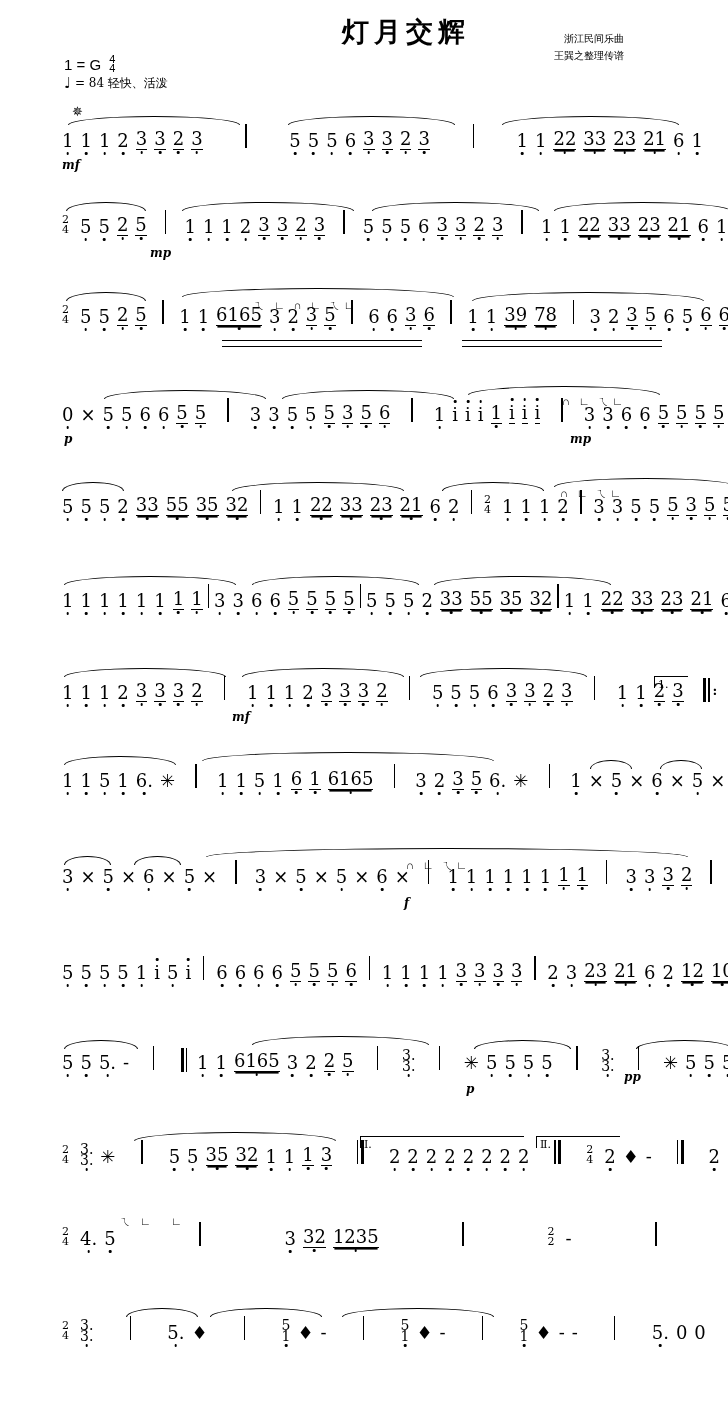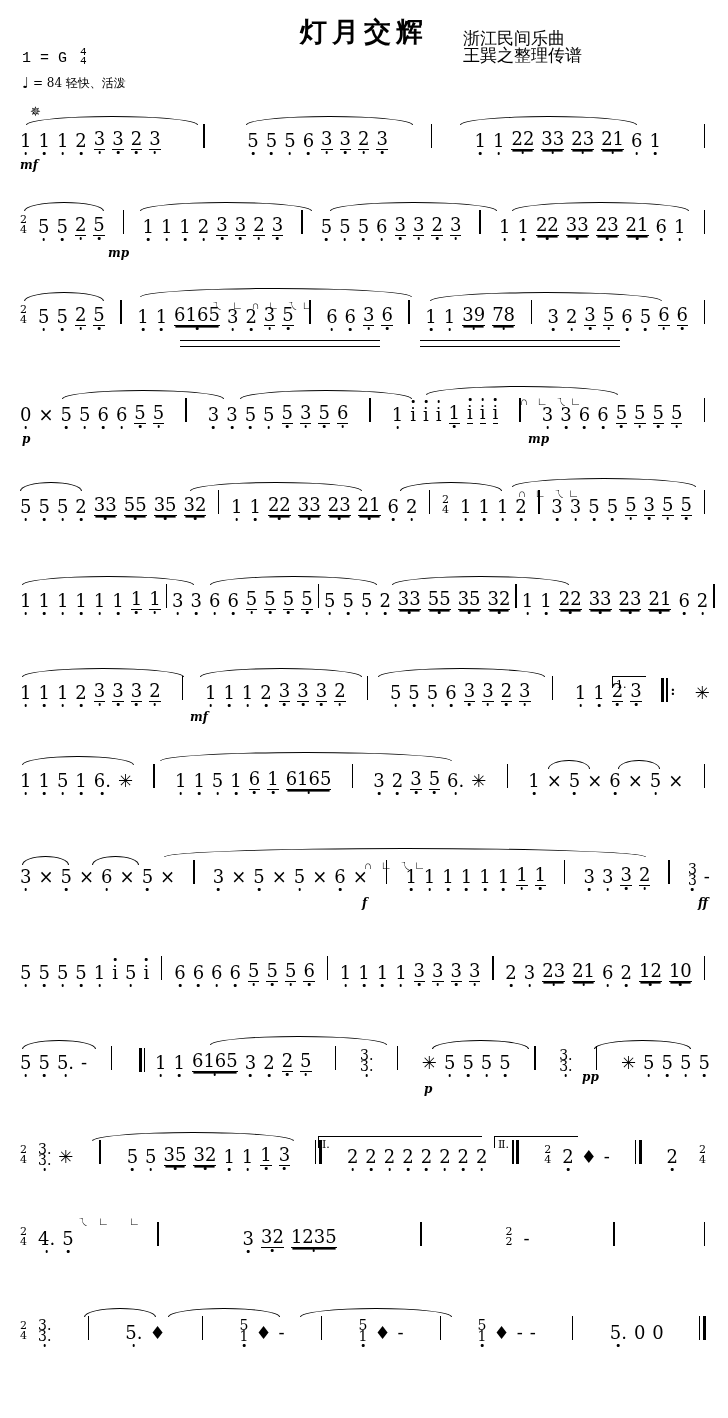--- a/index.html
+++ b/index.html
@@ -12,47 +12,49 @@
     height: 1418px;
     position: relative;
     font-family: "Liberation Serif", serif;
     color: #000000;
     overflow: hidden;
   }
   .page {
     position: relative;
     width: 604px;
     height: 1418px;
+    margin-left: 42px;
   }
   
   .title {
     position: absolute;
     top: 14px;
     left: 0;
     width: 728px;
     text-align: center;
     font-family: "DejaVu Serif", serif;
     font-size: 27px;
     font-weight: bold;
     letter-spacing: 5px;
   }
   .credits {
     position: absolute;
     top: 30px;
     right: 22px;
-    font-size: 17px;
+    text-align: right;
+    font-size: 10px;
     line-height: 17px;
     font-family: "DejaVu Serif", serif;
   }
   .keysig {
     position: absolute;
-    top: 48px;
+    top: 55px;
     left: 22px;
     font-size: 15px;
-    font-family: Liberation Mono, monospace;
+    font-family: Liberation Sans, sans-serif;
     white-space: nowrap;
   }
   .keysig .frac {
     display: inline-block;
     vertical-align: -2px;
     font-size: 11px;
     line-height: 9px;
     text-align: center;
     margin-left: 4px;
   }

